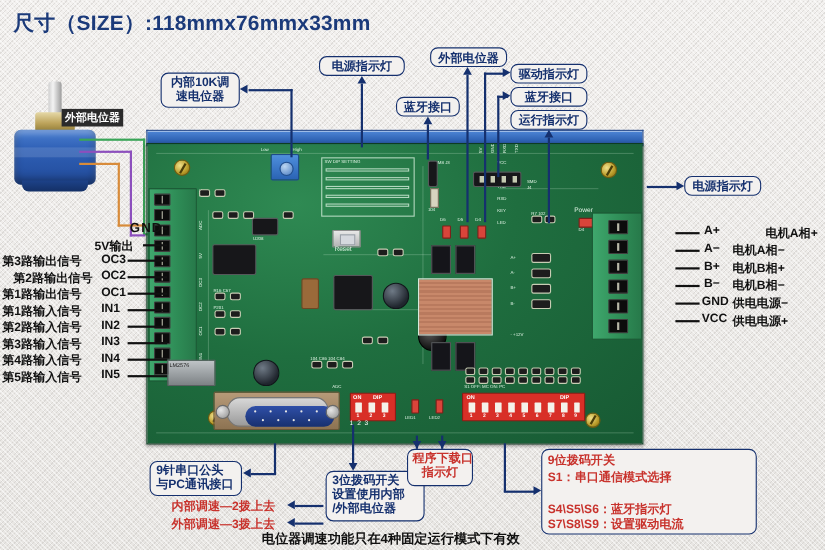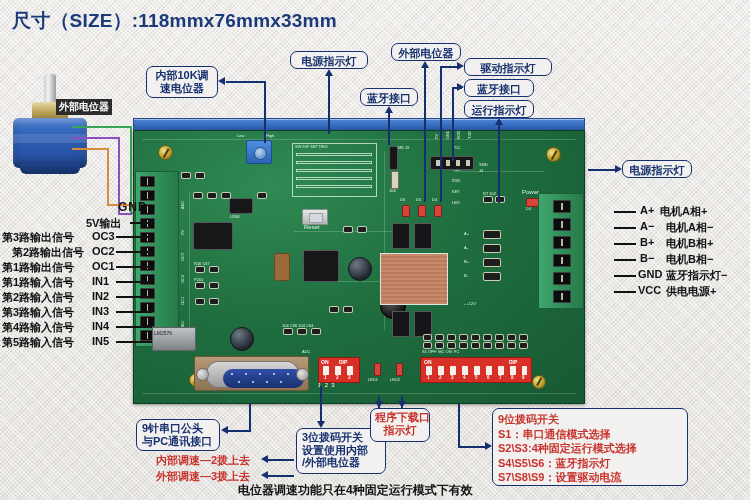--- a/index.html
+++ b/index.html
@@ -433,37 +433,37 @@
 <div class="plain" style="left:2px;top:320px;">第4路输入信号</div>
 <div class="plain" style="left:92px;top:320px;">IN4</div>
 <div class="tlb" style="left:116px;top:326px;width:36px;"></div>
 
 <div class="plain" style="left:2px;top:335px;">第5路输入信号</div>
 <div class="plain" style="left:92px;top:335px;">IN5</div>
 <div class="tlb" style="left:116px;top:341px;width:36px;"></div>
 
 <div class="tlb" style="left:614px;top:211px;width:22px;"></div>
 <div class="plain" style="left:640px;top:204px;">A+</div>
-<div class="plain" style="left:660px;top:204px;">电机A相+</div>
+<div class="plain" style="left:696px;top:204px;">电机A相+</div>
 
 <div class="tlb" style="left:614px;top:227px;width:22px;"></div>
 <div class="plain" style="left:640px;top:220px;">A−</div>
 <div class="plain" style="left:666px;top:220px;">电机A相−</div>
 
 <div class="tlb" style="left:614px;top:243px;width:22px;"></div>
 <div class="plain" style="left:640px;top:236px;">B+</div>
 <div class="plain" style="left:666px;top:236px;">电机B相+</div>
 
 <div class="tlb" style="left:614px;top:259px;width:22px;"></div>
 <div class="plain" style="left:640px;top:252px;">B−</div>
 <div class="plain" style="left:666px;top:252px;">电机B相−</div>
 
 <div class="tlb" style="left:614px;top:275px;width:22px;"></div>
 <div class="plain" style="left:638px;top:268px;">GND</div>
-<div class="plain" style="left:666px;top:268px;">蓝牙指示灯−</div>
+<div class="plain" style="left:666px;top:268px;">供电电源−</div>
 
 <div class="tlb" style="left:614px;top:291px;width:22px;"></div>
 <div class="plain" style="left:638px;top:284px;">VCC</div>
 <div class="plain" style="left:666px;top:284px;">供电电源+</div>
 
 <div class="cal" style="left:146px;top:66px;width:72px;height:32px;">
   <span>内部10K调</span><br>
   <span>速电位器</span>
 </div>
 <div class="leader lead-h" style="left:226px;top:81px;width:40px;"></div>
@@ -475,21 +475,21 @@
 <div class="arrow-up" style="left:325px;top:69px;"></div>
 
 <div class="cal" style="left:391px;top:43px;width:70px;height:18px;line-height:14px;">外部电位器</div>
 <div class="leader lead-v" style="left:424px;top:68px;height:134px;"></div>
 <div class="arrow-up" style="left:421px;top:61px;"></div>
 
 <div class="cal" style="left:360px;top:88px;width:58px;height:18px;line-height:14px;">蓝牙接口</div>
 <div class="leader lead-v" style="left:388px;top:113px;height:32px;"></div>
 <div class="arrow-up" style="left:385px;top:106px;"></div>
 
-<div class="cal" style="left:464px;top:58px;width:88px;height:18px;line-height:14px;">驱动指示灯</div>
+<div class="cal" style="left:464px;top:58px;width:70px;height:18px;line-height:14px;">驱动指示灯</div>
 <div class="leader lead-h" style="left:440px;top:66px;width:18px;"></div>
 <div class="leader lead-v" style="left:440px;top:66px;height:136px;"></div>
 <div class="arrow-right" style="left:457px;top:62px;"></div>
 
 <div class="cal" style="left:464px;top:79px;width:70px;height:18px;line-height:14px;">蓝牙接口</div>
 <div class="leader lead-h" style="left:452px;top:87px;width:10px;"></div>
 <div class="leader lead-v" style="left:452px;top:87px;height:74px;"></div>
 <div class="arrow-right" style="left:457px;top:83px;"></div>
 
 <div class="cal" style="left:464px;top:100px;width:70px;height:18px;line-height:14px;"><span>运行指示灯</span></div>
@@ -528,21 +528,21 @@
   <span>指示灯</span>
 </div>
 <div class="leader lead-v" style="left:378px;top:396px;height:12px;"></div>
 <div class="leader lead-v" style="left:401px;top:396px;height:12px;"></div>
 <div class="arrow-down" style="left:375px;top:401px;"></div>
 <div class="arrow-down" style="left:398px;top:401px;"></div>
 
 <div class="cal red left" style="left:492px;top:408px;width:196px;height:78px;padding:3px 5px;line-height:14.5px;font-size:11px;">
   <span>9位拨码开关</span><br>
   <span>S1：串口通信模式选择</span><br>
-  <span>S2\S3:4种固定运行模式选择</span><br>
+  <br>
   <span>S4\S5\S6：蓝牙指示灯</span><br>
   <span>S7\S8\S9：设置驱动电流</span>
 </div>
 <div class="leader lead-v" style="left:458px;top:403px;height:44px;"></div>
 <div class="leader lead-h" style="left:458px;top:446px;width:28px;"></div>
 <div class="arrow-right" style="left:485px;top:442px;"></div>
 
 <div class="plain" style="left:238px;top:482px;font-size:12px;">电位器调速功能只在4种固定运行模式下有效</div>
 
 </body></html>

